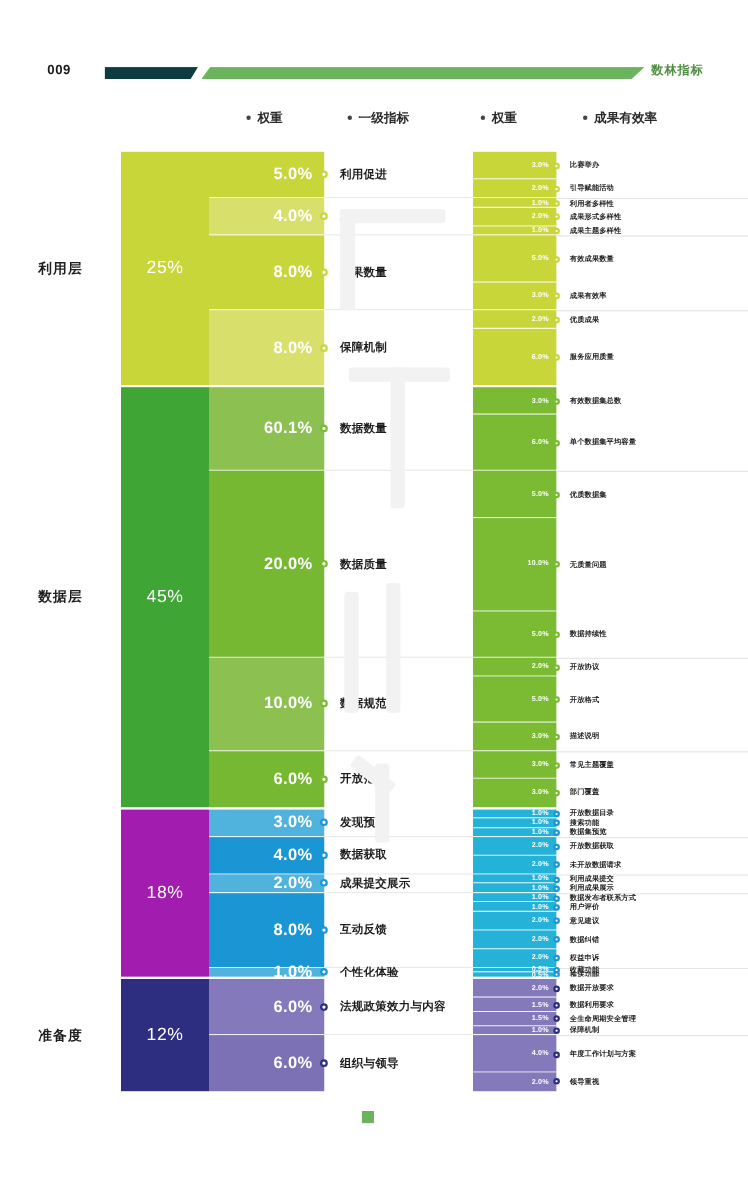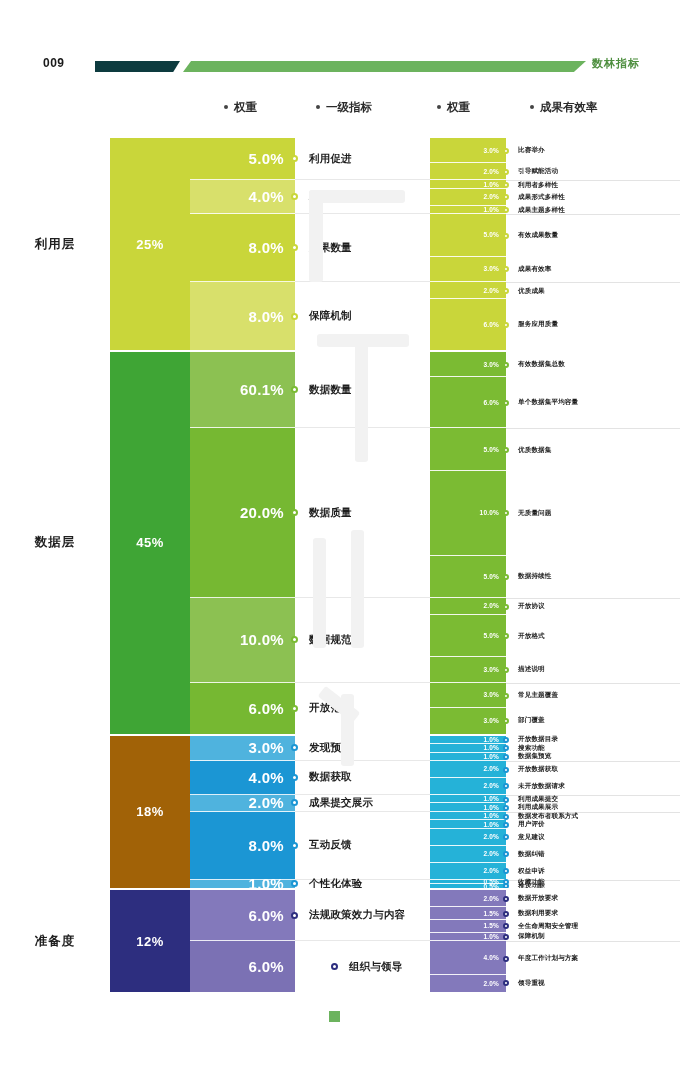--- a/index.html
+++ b/index.html
@@ -33,21 +33,21 @@
 
   .layer{position:relative;width:680px;}
   .layer + .layer{border-top:2px solid #ffffff;}
 
   .lbl-col{position:absolute;left:0;top:0;width:110px;height:100%;
            display:flex;align-items:center;justify-content:center;}
   .lbl-col span{font-size:12.5px;font-weight:bold;color:#1f1f1f;letter-spacing:1px;}
 
   .tot-col{position:absolute;left:110px;top:0;width:80px;height:100%;
            display:flex;align-items:center;justify-content:center;}
-  .tot-col span{font-size:13px;font-weight:bold;color:#ffffff;letter-spacing:.5px;}
+  .tot-col span{font-size:16px;font-weight:normal;color:#ffffff;letter-spacing:.5px;}
 
   .pri-col{position:absolute;left:190px;top:0;width:105px;height:100%;}
   .pri-row{position:relative;display:flex;align-items:center;justify-content:flex-end;
            box-sizing:border-box;padding-right:11px;border-bottom:1px solid rgba(255,255,255,.85);}
   .pri-row:last-child{border-bottom:none;}
   .pri-row span{font-size:15px;font-weight:bold;color:#ffffff;letter-spacing:.3px;}
 
   .pname-col{position:absolute;left:295px;top:0;width:135px;height:100%;background:#ffffff;}
   .pname-row{position:relative;display:flex;align-items:center;box-sizing:border-box;
              padding-left:14px;border-bottom:1px solid #e8e8e8;}
@@ -321,21 +321,21 @@
           <span class="sbullet" style="border: 2px solid rgb(123, 187, 51); background: rgb(255, 255, 255);"></span>
           <span>常见主题覆盖</span>
         </div>
         <div class="sname-row" style="height: 25.44px;">
           <span class="sbullet" style="border: 2px solid rgb(123, 187, 51); background: rgb(255, 255, 255);"></span>
           <span>部门覆盖</span>
         </div>
       </div>
     </div>
     <div class="layer" style="height: 152.64px;">
-      <div class="tot-col" style="background: #a16207;">
+      <div class="tot-col" style="background: #a21caf;">
         <span>18%</span>
       </div>
       <div class="pri-col">
         <div class="pri-row" style="height: 25.44px; background: rgb(79, 179, 222);">
           <span>3.0%</span>
         </div>
         <div class="pri-row" style="height: 33.92px; background: rgb(27, 150, 212);">
           <span>4.0%</span>
         </div>
         <div class="pri-row" style="height: 16.96px; background: rgb(79, 179, 222);">
@@ -486,21 +486,21 @@
         </div>
         <div class="pri-row" style="height: 50.88px; background: rgb(123, 113, 180);">
           <span>6.0%</span>
         </div>
       </div>
       <div class="pname-col">
         <div class="pname-row" style="height: 50.88px;">
           <span class="pbullet" style="border: 2px solid rgb(45, 46, 127);"></span>
           <span>法规政策效力与内容</span>
         </div>
-        <div class="pname-row" style="height: 50.88px; margin-left: 40px;">
+        <div class="pname-row" style="height: 50.88px;">
           <span class="pbullet" style="border: 2px solid rgb(45, 46, 127);"></span>
           <span>组织与领导</span>
         </div>
       </div>
       <div class="sec-col">
         <div class="sec-row" style="height: 16.96px; background: rgb(131, 121, 187);">
           <span>2.0%</span>
         </div>
         <div class="sec-row" style="height: 12.72px; background: rgb(131, 121, 187);">
           <span>1.5%</span>

